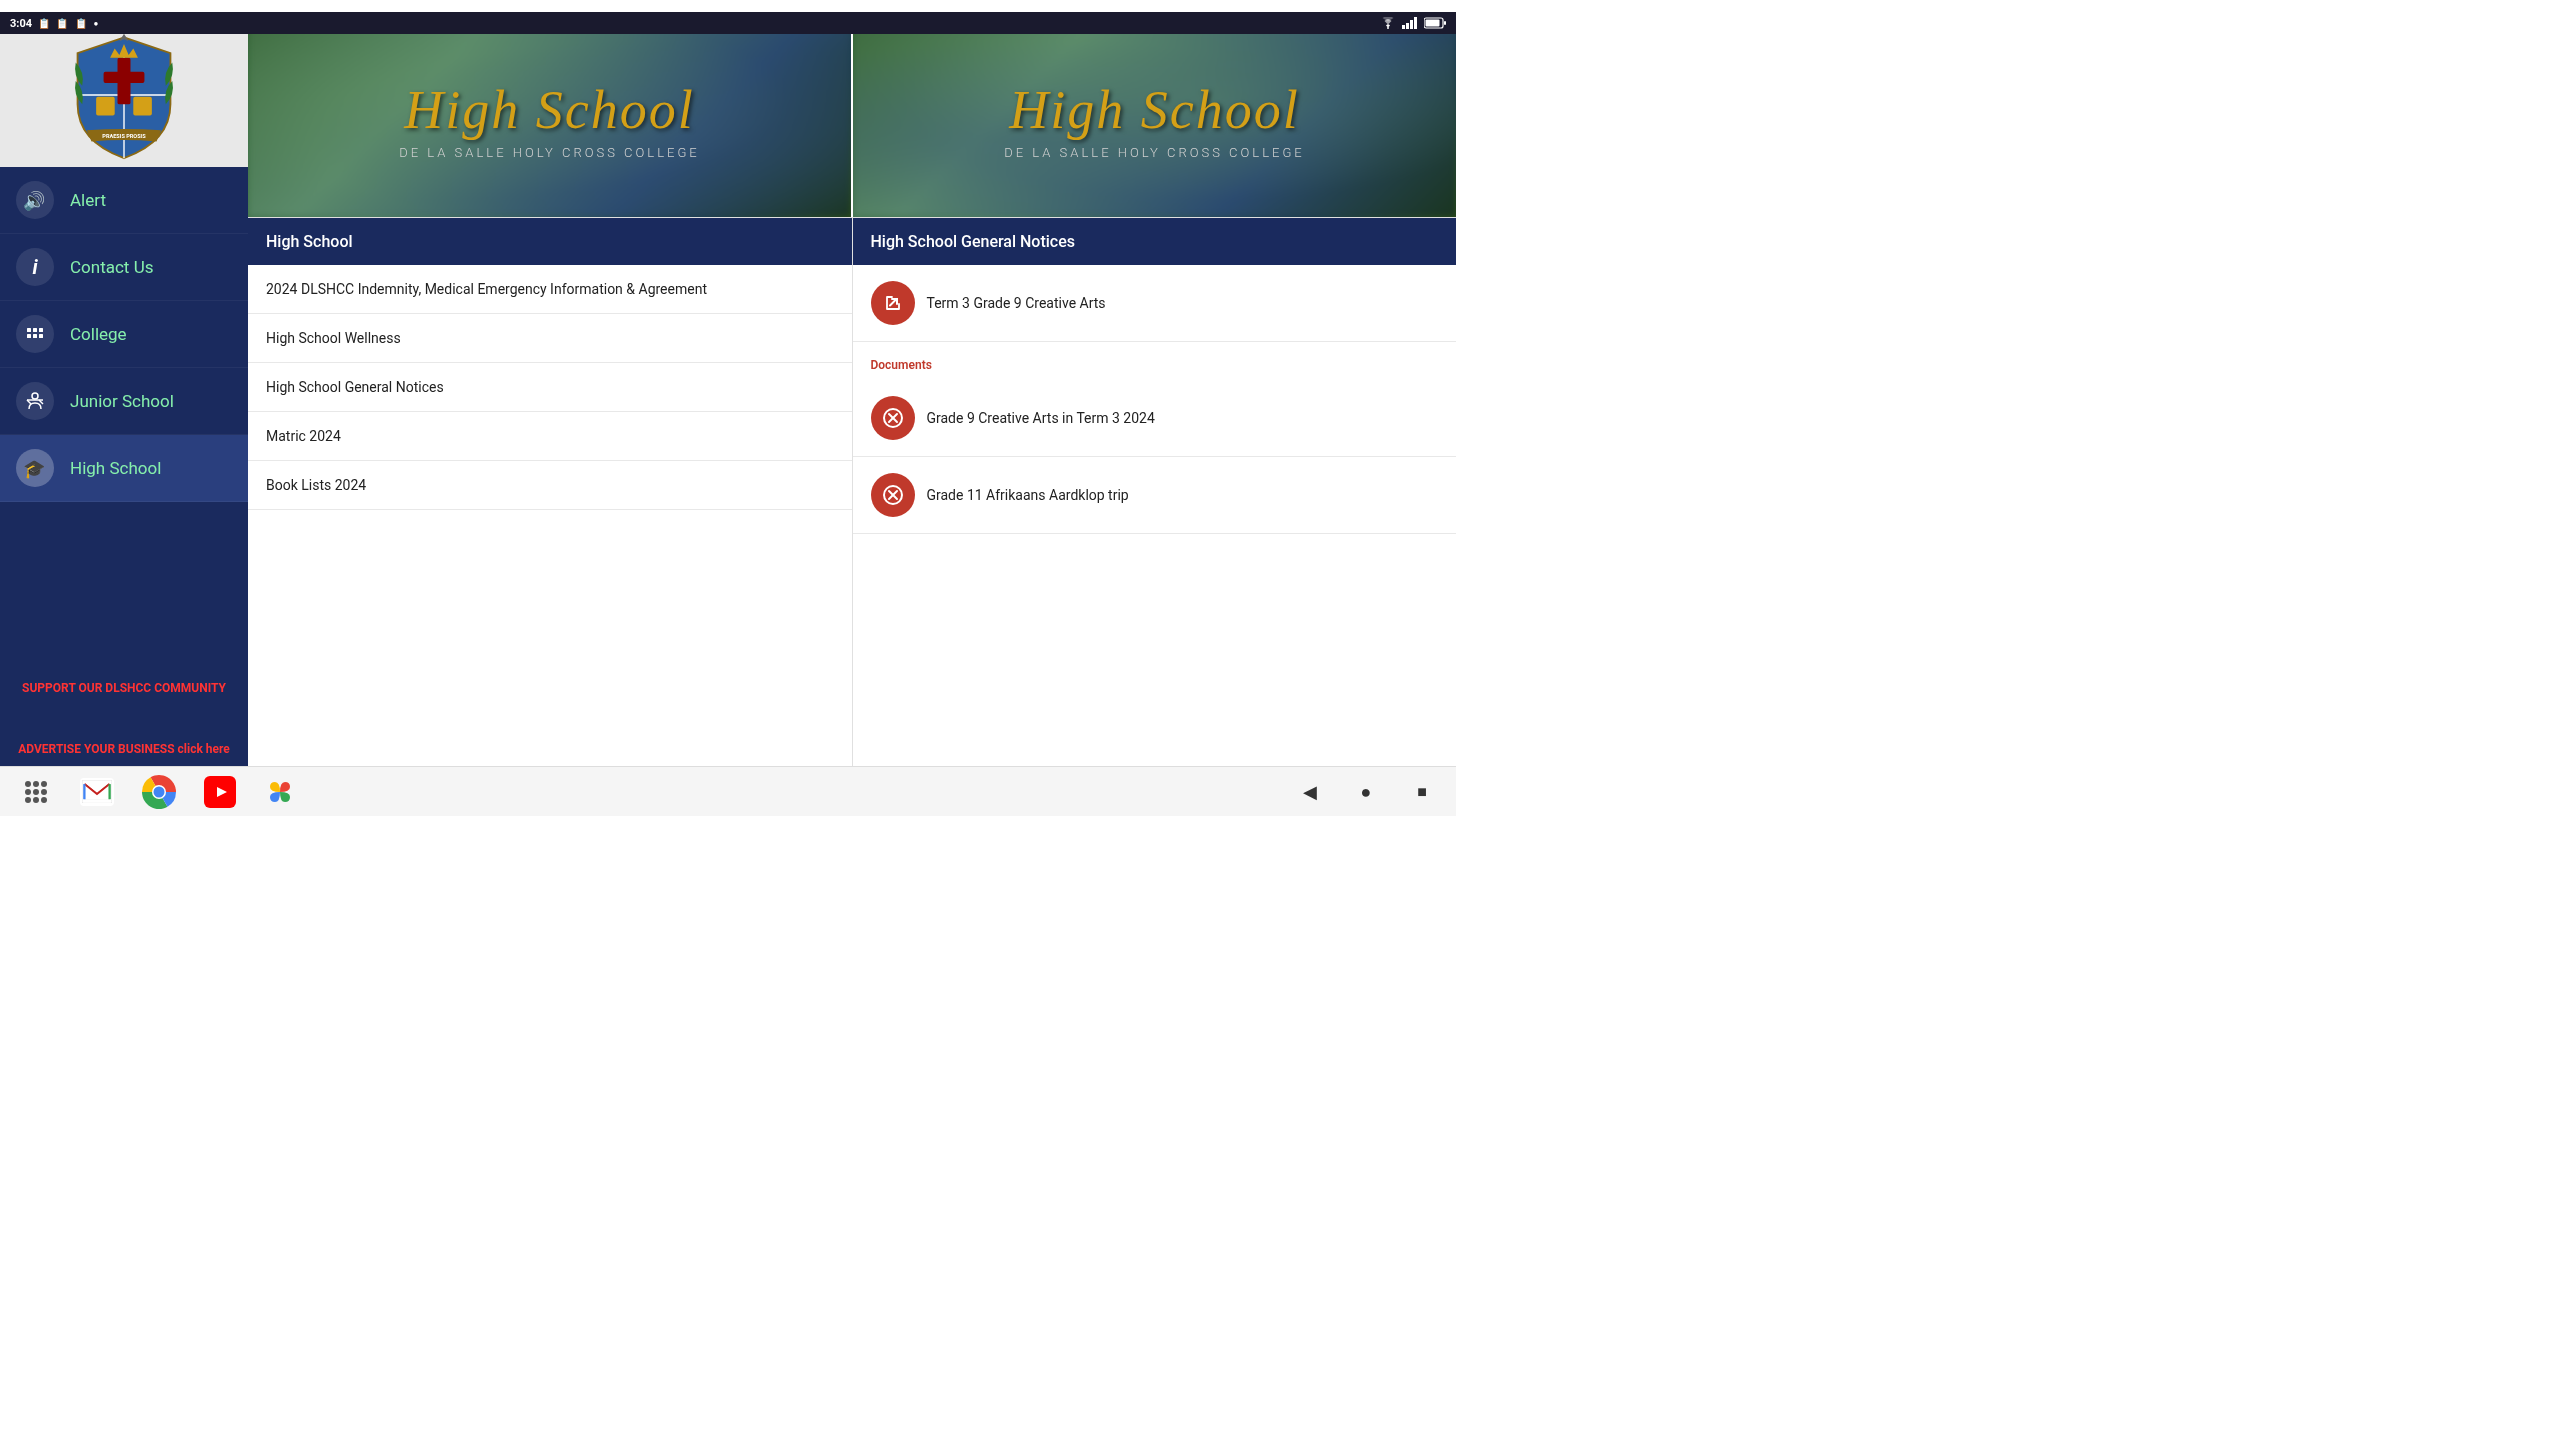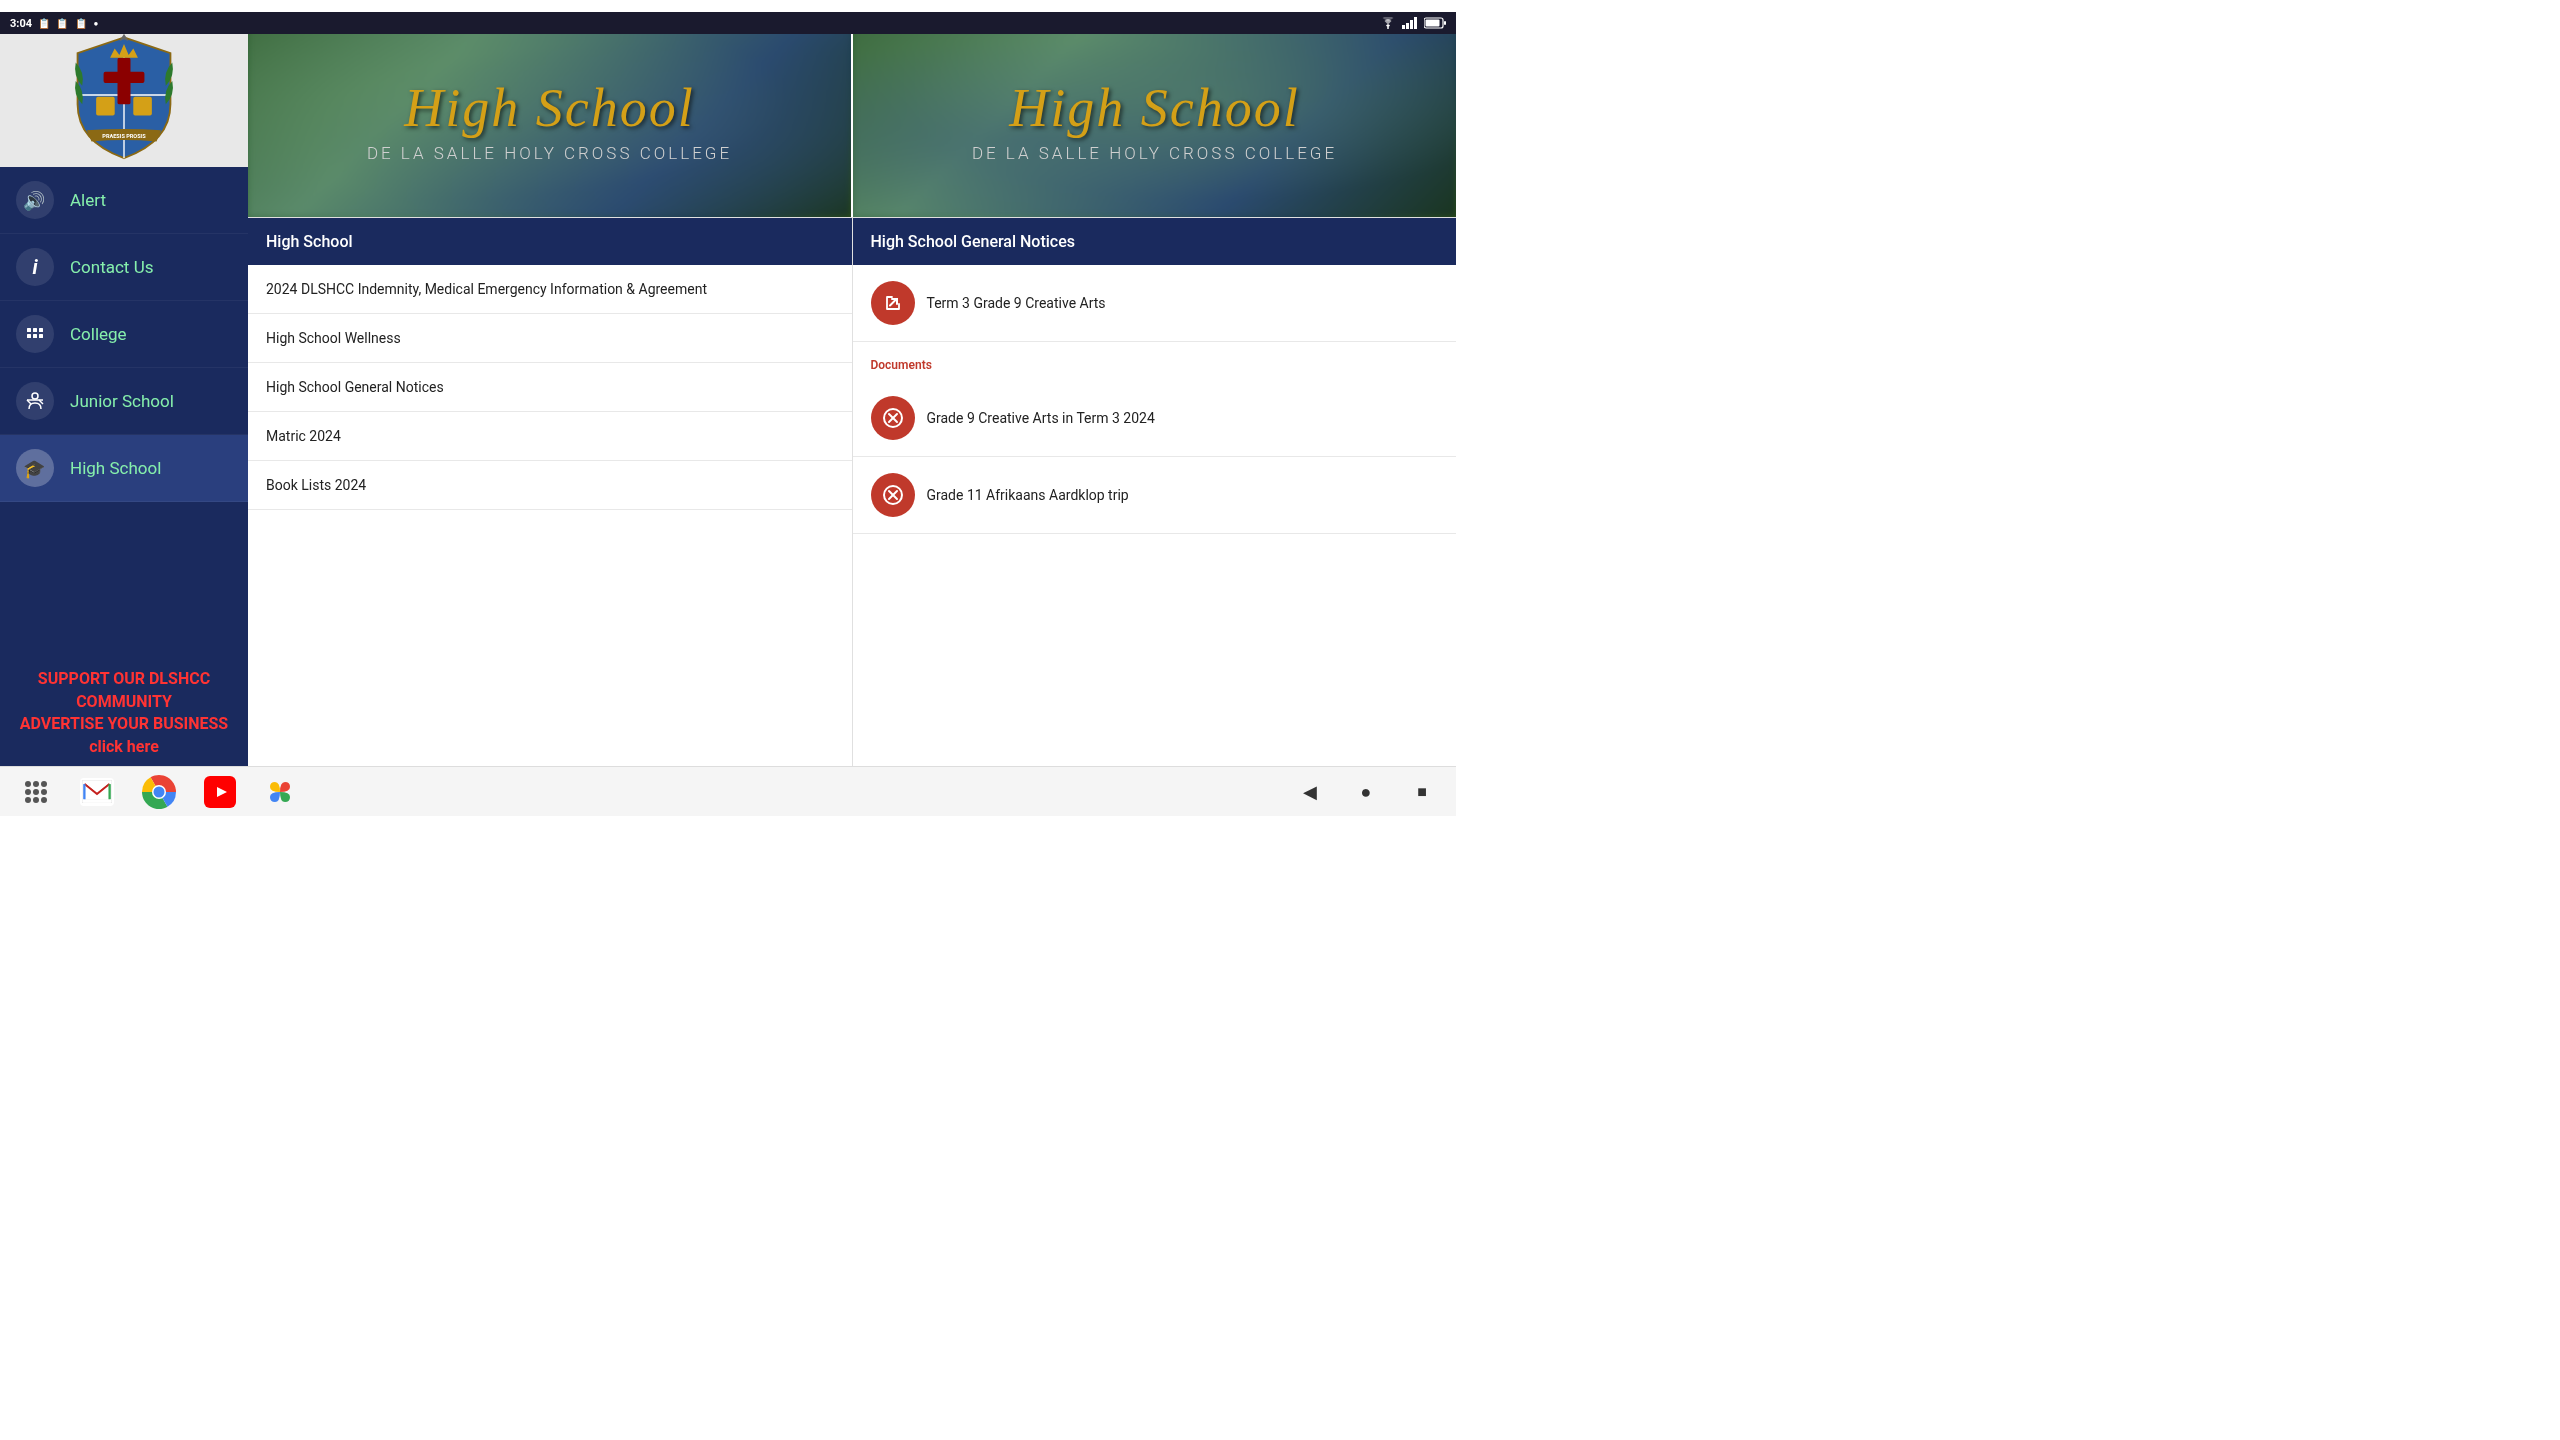--- a/index.html
+++ b/index.html
@@ -111,23 +111,24 @@
     }
 
     .sidebar-ad {
       background: #1a2a5e;
       padding: 8px 10px;
       text-align: center;
     }
 
     .sidebar-ad-text {
       color: #ff3333;
-      font-size: 16px;
+      font-size: 12px;
       font-weight: bold;
       line-height: 1.4;
+      margin-top: 44px;
     }
 
     
     .content-area {
       flex: 1;
       display: flex;
       flex-direction: column;
       overflow: hidden;
     }
 
@@ -172,21 +173,21 @@
       font-family: 'Times New Roman', serif;
       font-size: 54px;
       font-style: italic;
       color: #d4a017;
       text-shadow: 2px 2px 4px rgba(0,0,0,0.6);
       letter-spacing: 2px;
       font-weight: normal;
     }
 
     .banner-subtitle {
-      font-size: 17px;
+      font-size: 13px;
       color: #d0d0d0;
       letter-spacing: 3px;
       margin-top: 4px;
       font-weight: 300;
     }
 
     
     .lists-container {
       flex: 1;
       display: flex;

